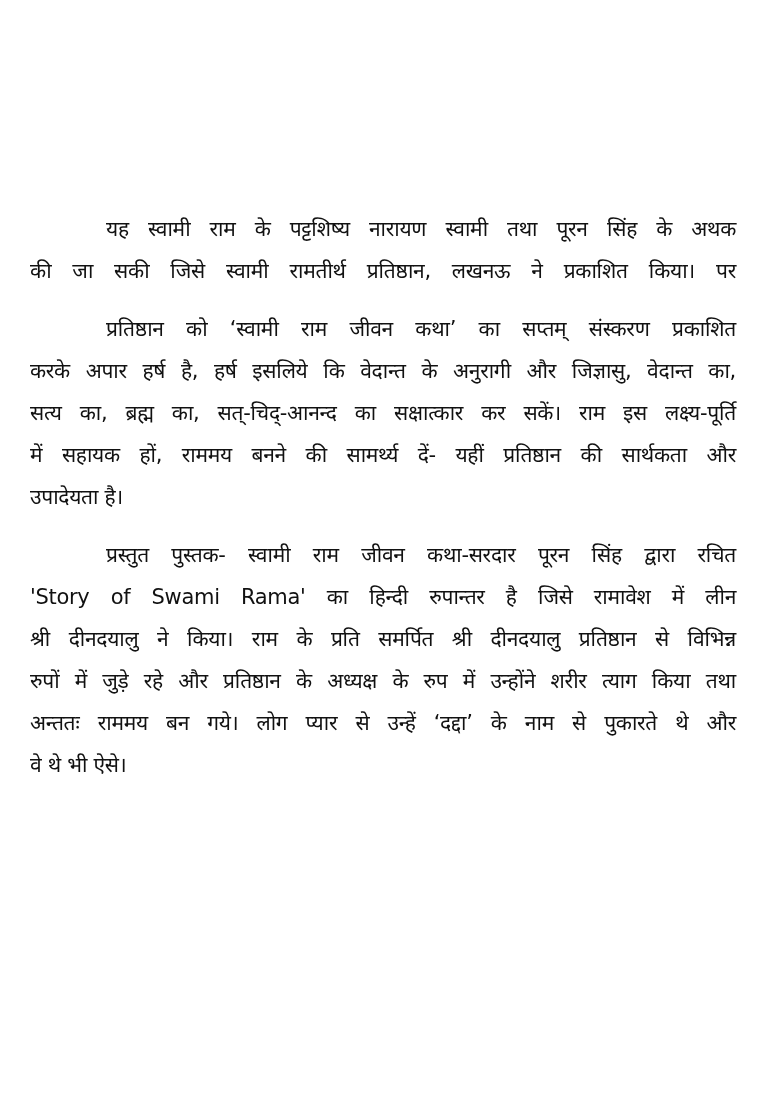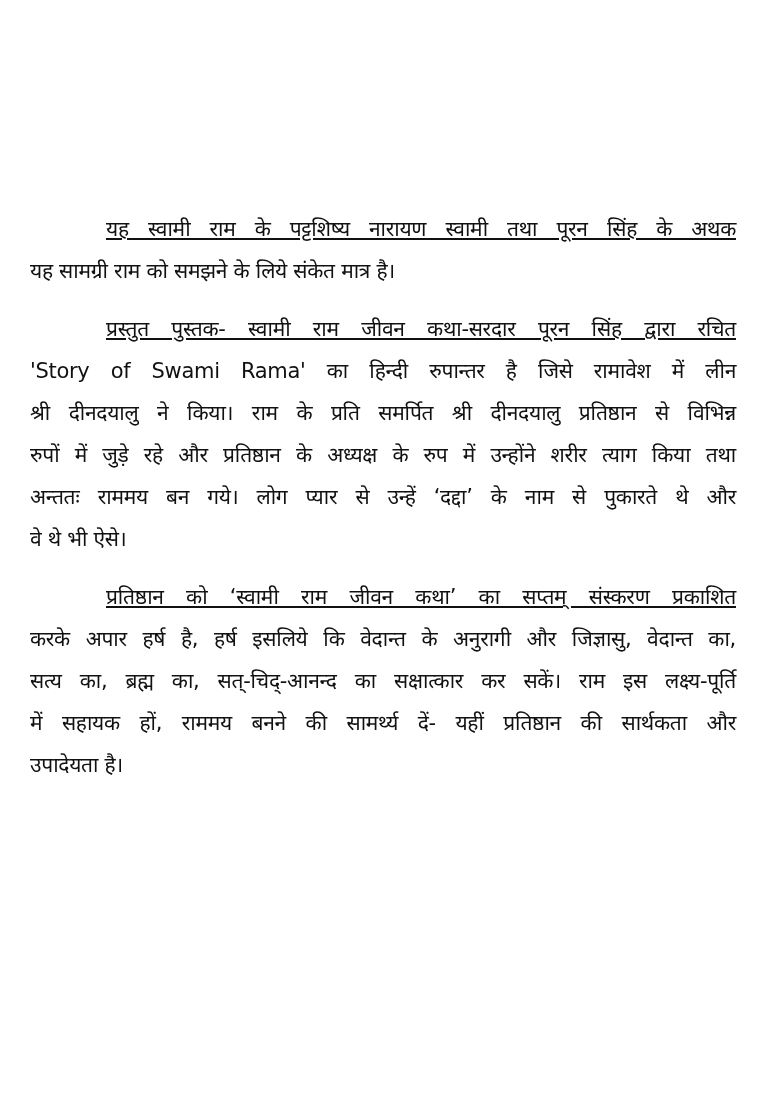--- a/index.html
+++ b/index.html
@@ -10,39 +10,39 @@
     font-family: "DejaVu Sans", sans-serif;
     font-size: 21px;
     color: #111;
     height: 42px;
     line-height: 42px;
     white-space: nowrap;
     text-align: justify;
     text-align-last: justify;
     letter-spacing: -0.3px;
   }
-  .line.first { padding-left: 76px; text-decoration: underline; }
+  .line.first { padding-left: 76px; }
   .line.last { text-align-last: left; }
 </style>
 </head>
 <body>
 
 <div class="page">
   <div class="para">
     <div class="line first">यह स्वामी राम के पट्टशिष्य नारायण स्वामी तथा पूरन सिंह के अथक</div>
-    <div class="line last">यह सामग्री राम को समझने के लिये संकेत मात्र है।</div>
+    <div class="line">की जा सकी जिसे स्वामी रामतीर्थ प्रतिष्ठान, लखनऊ ने प्रकाशित किया। पर</div>
+  </div>
+  <div class="para">
+    <div class="line first">प्रतिष्ठान को ‘स्वामी राम जीवन कथा’ का सप्तम् संस्करण प्रकाशित</div>
+    <div class="line">करके अपार हर्ष है, हर्ष इसलिये कि वेदान्त के अनुरागी और जिज्ञासु, वेदान्त का,</div>
+    <div class="line">सत्य का, ब्रह्म का, सत्-चिद्-आनन्द का सक्षात्कार कर सकें। राम इस लक्ष्य-पूर्ति</div>
+    <div class="line">में सहायक हों, राममय बनने की सामर्थ्य दें- यहीं प्रतिष्ठान की सार्थकता और</div>
+    <div class="line last">उपादेयता है।</div>
   </div>
   <div class="para">
     <div class="line first">प्रस्तुत पुस्तक- स्वामी राम जीवन कथा-सरदार पूरन सिंह द्वारा रचित</div>
     <div class="line">'Story of Swami Rama' का हिन्दी रुपान्तर है जिसे रामावेश में लीन</div>
     <div class="line">श्री दीनदयालु ने किया। राम के प्रति समर्पित श्री दीनदयालु प्रतिष्ठान से विभिन्न</div>
     <div class="line">रुपों में जुड़े रहे और प्रतिष्ठान के अध्यक्ष के रुप में उन्होंने शरीर त्याग किया तथा</div>
     <div class="line">अन्ततः राममय बन गये। लोग प्यार से उन्हें ‘दद्दा’ के नाम से पुकारते थे और</div>
     <div class="line last">वे थे भी ऐसे।</div>
   </div>
-  <div class="para">
-    <div class="line first">प्रतिष्ठान को ‘स्वामी राम जीवन कथा’ का सप्तम् संस्करण प्रकाशित</div>
-    <div class="line">करके अपार हर्ष है, हर्ष इसलिये कि वेदान्त के अनुरागी और जिज्ञासु, वेदान्त का,</div>
-    <div class="line">सत्य का, ब्रह्म का, सत्-चिद्-आनन्द का सक्षात्कार कर सकें। राम इस लक्ष्य-पूर्ति</div>
-    <div class="line">में सहायक हों, राममय बनने की सामर्थ्य दें- यहीं प्रतिष्ठान की सार्थकता और</div>
-    <div class="line last">उपादेयता है।</div>
-  </div>
 </div>
 
 </body></html>

